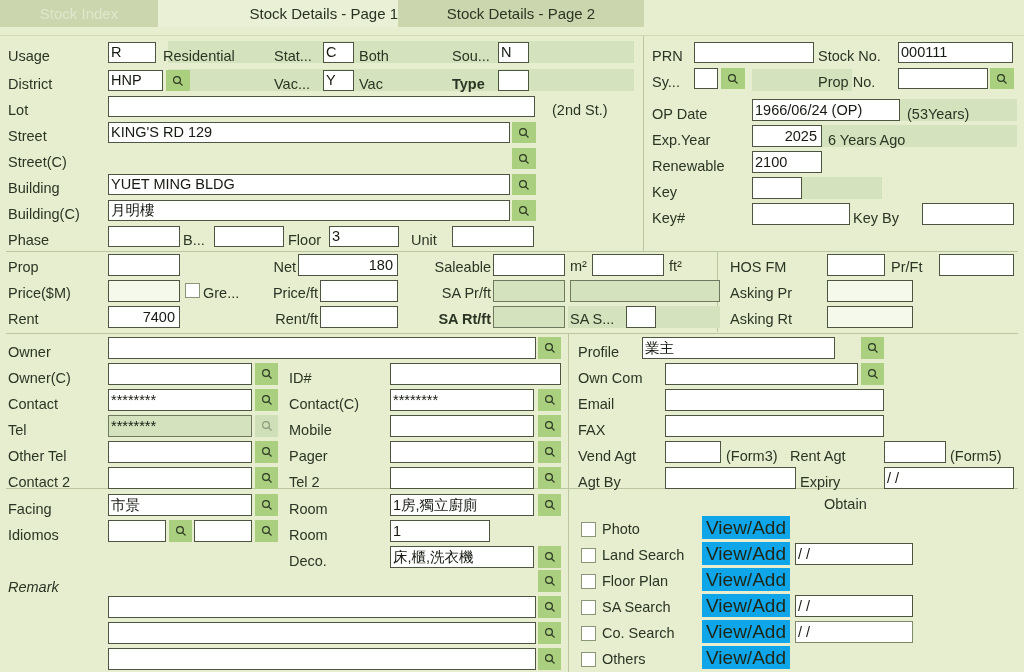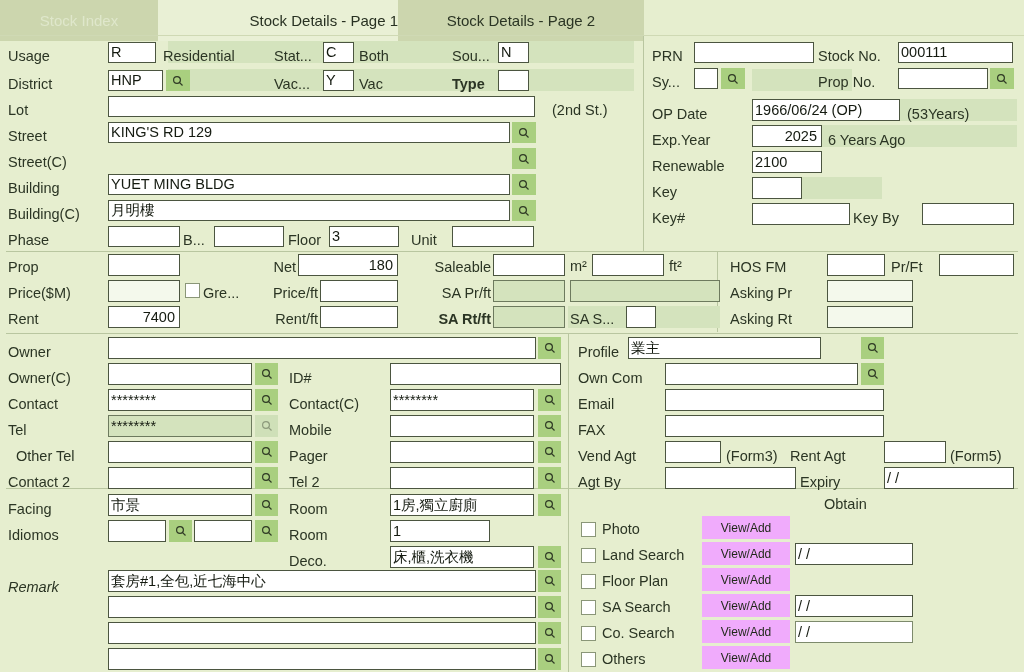--- a/index.html
+++ b/index.html
@@ -7,21 +7,21 @@
     width:1024px;height:672px;overflow:hidden;
     background:#e6eecf;
     font-family:"Liberation Sans","DejaVu Sans",sans-serif;
     font-size:14.5px;color:#2b3524;
     -webkit-font-smoothing:antialiased;
   }
   .app{position:relative;width:1024px;height:672px;}
 
   
   .tabbar{position:absolute;left:0;top:0;width:1024px;height:36px;background:#e6eecf;}
-  .tab{position:absolute;top:0;height:41px;display:flex;align-items:center;justify-content:center;
+  .tab{position:absolute;top:0;height:27px;display:flex;align-items:center;justify-content:center;
        font-size:15px;box-sizing:border-box;}
   .tab.inactive{background:#ccd6ae;color:#dfe7cb;}
   .tab.active{background:#e9f0d5;color:#283122;}
   .tab.plain{background:#ccd6ae;color:#2b3524;}
   .tab-underline{position:absolute;left:0;top:35px;width:1024px;height:1px;background:#cfd9b4;}
   .lbl{position:absolute;white-space:nowrap;line-height:1;color:#2b3524;}
   .lbl.r{text-align:right;}
   .band{position:absolute;background:#d4e3bd;}
   .fld{position:absolute;box-sizing:border-box;background:#ffffff;border:1px solid #4b5540;
        font-family:"Liberation Sans","DejaVu Sans",sans-serif;font-size:14.5px;color:#141a10;
@@ -31,22 +31,22 @@
   .fld.soft{border:1px solid #7d8a6c;}
   .fld.right{justify-content:flex-end;padding-right:4px;}
   .mag{position:absolute;box-sizing:border-box;background:#a9cf7f;display:flex;align-items:center;
        justify-content:center;color:#2f3a25;}
   .mag.dim{background:#cfe0b8;color:#8d9a7c;}
   .mag svg{display:block;}
   .vdiv{position:absolute;width:1px;background:#b9c6a0;}
   .hdiv{position:absolute;height:1px;background:#b9c6a0;}
   .chk{position:absolute;box-sizing:border-box;width:15px;height:15px;background:#ffffff;
        border:1px solid #8a9678;}
-  .btn{position:absolute;box-sizing:border-box;background:#f0abfc;color:#1e2717;
-       display:flex;align-items:center;justify-content:center;font-size:12px;}
+  .btn{position:absolute;box-sizing:border-box;background:#0ea5e9;color:#1e2717;
+       display:flex;align-items:center;justify-content:center;font-size:19px;}
 </style>
 </head>
 <body>
 
 <div class="app">
 
   <div class="tabbar">
     <div class="tab inactive" style="left:0;width:158px;">
       <span>Stock Index</span>
     </div>
@@ -273,21 +273,21 @@
   </div>
   <div class="lbl" style="left:289px;top:423px;">Mobile</div>
   <div class="fld" style="left:390px;top:415px;width:144px;height:22px;"></div>
   <div class="mag" style="left:538px;top:415px;width:23px;height:22px;">
     <svg width="12" height="12" viewBox="0 0 12 12">
         <circle cx="5" cy="5" r="3.4" fill="none" stroke="currentColor" stroke-width="1.2"></circle>
         <line x1="7.6" y1="7.6" x2="10.5" y2="10.5" stroke="currentColor" stroke-width="1.2"></line>
       </svg>
   </div>
 
-  <div class="lbl" style="left:16px;top:449px;">Other Tel</div>
+  <div class="lbl" style="left:8px;top:449px;">Other Tel</div>
   <div class="fld" style="left:108px;top:441px;width:144px;height:22px;"></div>
   <div class="mag" style="left:255px;top:441px;width:23px;height:22px;">
     <svg width="12" height="12" viewBox="0 0 12 12">
         <circle cx="5" cy="5" r="3.4" fill="none" stroke="currentColor" stroke-width="1.2"></circle>
         <line x1="7.6" y1="7.6" x2="10.5" y2="10.5" stroke="currentColor" stroke-width="1.2"></line>
       </svg>
   </div>
   <div class="lbl" style="left:289px;top:449px;">Pager</div>
   <div class="fld" style="left:390px;top:441px;width:144px;height:22px;"></div>
   <div class="mag" style="left:538px;top:441px;width:23px;height:22px;">
@@ -308,21 +308,21 @@
   <div class="lbl" style="left:289px;top:475px;">Tel 2</div>
   <div class="fld" style="left:390px;top:467px;width:144px;height:22px;"></div>
   <div class="mag" style="left:538px;top:467px;width:23px;height:22px;">
     <svg width="12" height="12" viewBox="0 0 12 12">
         <circle cx="5" cy="5" r="3.4" fill="none" stroke="currentColor" stroke-width="1.2"></circle>
         <line x1="7.6" y1="7.6" x2="10.5" y2="10.5" stroke="currentColor" stroke-width="1.2"></line>
       </svg>
   </div>
 
   <div class="lbl" style="left:578px;top:345px;">Profile</div>
-  <div class="fld" style="left:628px;top:337px;width:193px;height:22px;">業主</div>
+  <div class="fld" style="left:642px;top:337px;width:193px;height:22px;">業主</div>
   <div class="mag" style="left:861px;top:337px;width:23px;height:22px;">
     <svg width="12" height="12" viewBox="0 0 12 12">
         <circle cx="5" cy="5" r="3.4" fill="none" stroke="currentColor" stroke-width="1.2"></circle>
         <line x1="7.6" y1="7.6" x2="10.5" y2="10.5" stroke="currentColor" stroke-width="1.2"></line>
       </svg>
   </div>
 
   <div class="lbl" style="left:578px;top:371px;">Own Com</div>
   <div class="fld" style="left:665px;top:363px;width:193px;height:22px;"></div>
   <div class="mag" style="left:861px;top:363px;width:23px;height:22px;">
@@ -388,21 +388,20 @@
   <div class="lbl" style="left:289px;top:554px;">Deco.</div>
   <div class="fld" style="left:390px;top:546px;width:144px;height:22px;">床,櫃,洗衣機</div>
   <div class="mag" style="left:538px;top:546px;width:23px;height:22px;">
     <svg width="12" height="12" viewBox="0 0 12 12">
         <circle cx="5" cy="5" r="3.4" fill="none" stroke="currentColor" stroke-width="1.2"></circle>
         <line x1="7.6" y1="7.6" x2="10.5" y2="10.5" stroke="currentColor" stroke-width="1.2"></line>
       </svg>
   </div>
 
   <div class="lbl" style="left:8px;top:580px;font-style:italic;">Remark</div>
-  <div class="fld" style="left:108px;top:570px;width:428px;height:22px;">套房#1,全包,近七海中心</div>
   <div class="mag" style="left:538px;top:570px;width:23px;height:22px;">
     <svg width="12" height="12" viewBox="0 0 12 12">
         <circle cx="5" cy="5" r="3.4" fill="none" stroke="currentColor" stroke-width="1.2"></circle>
         <line x1="7.6" y1="7.6" x2="10.5" y2="10.5" stroke="currentColor" stroke-width="1.2"></line>
       </svg>
   </div>
   <div class="fld" style="left:108px;top:596px;width:428px;height:22px;"></div>
   <div class="mag" style="left:538px;top:596px;width:23px;height:22px;">
     <svg width="12" height="12" viewBox="0 0 12 12">
         <circle cx="5" cy="5" r="3.4" fill="none" stroke="currentColor" stroke-width="1.2"></circle>

